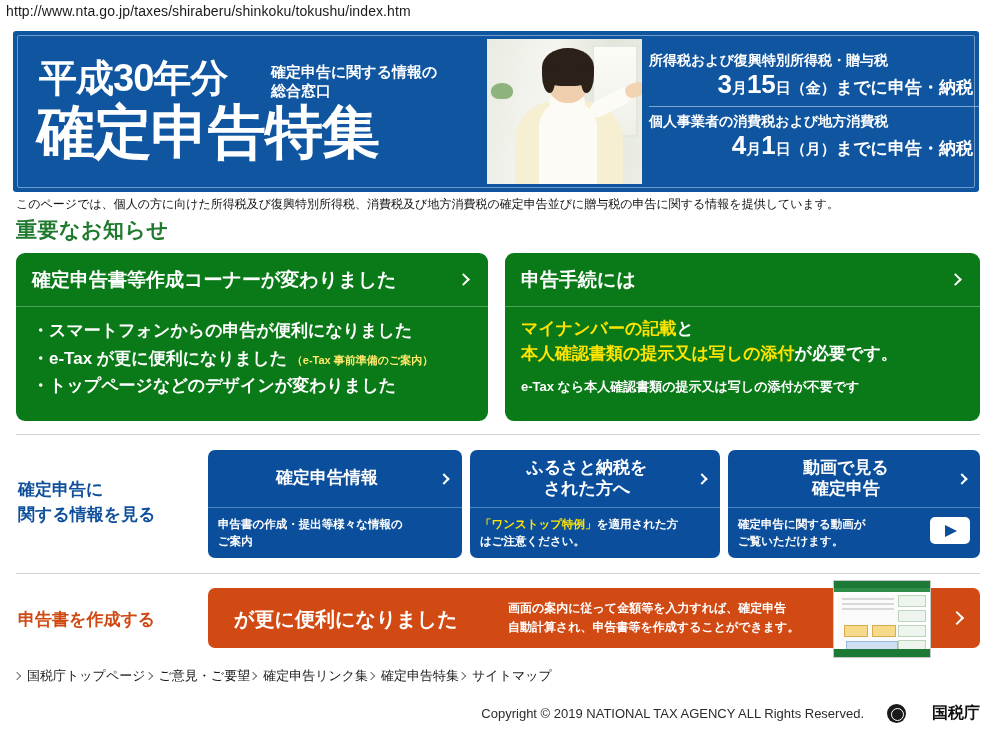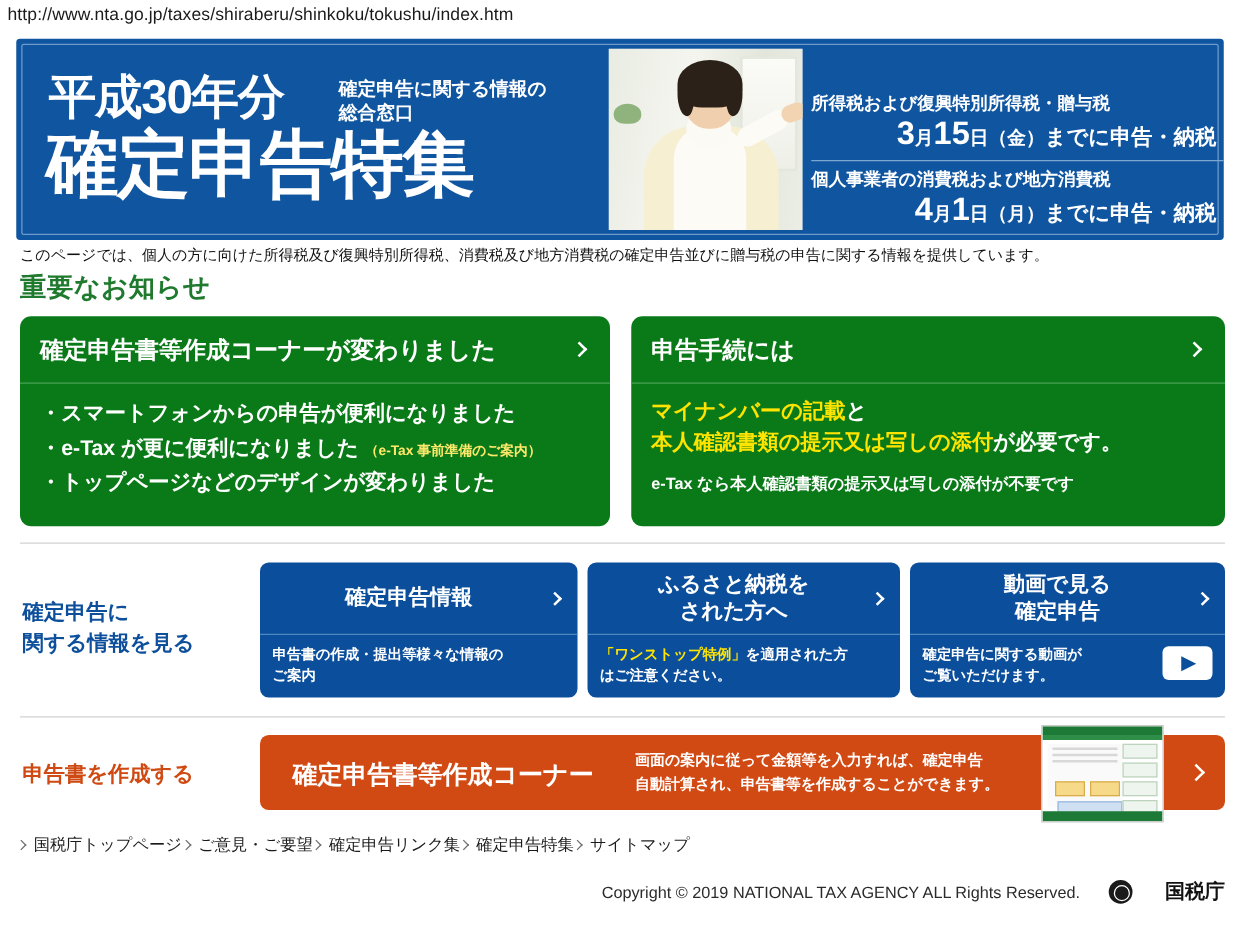--- a/index.html
+++ b/index.html
@@ -107,21 +107,21 @@
     transform: rotate(-28deg); transform-origin: left center;
   }
   .ph-hand {
     position: absolute; left: 138px; top: 44px; width: 20px; height: 14px;
     background: #f2d3b2; border-radius: 8px;
     transform: rotate(-20deg);
   }
 
   
   .hero-deadlines {
-    position: absolute; left: 636px; top: 18px; width: 330px; margin-top: 22px;
+    position: absolute; left: 636px; top: 18px; width: 330px;
   }
   .dl-row { padding: 3px 0 2px 0; }
   .dl-row + .dl-row { border-top: 1px solid #7da6d0; margin-top: 3px; padding-top: 6px; }
   .dl-label {
     font-size: 14px; font-weight: 700; color: #ffffff;
     line-height: 1.15; white-space: nowrap;
   }
   .dl-date {
     font-size: 17px; font-weight: 700; color: #ffffff;
     line-height: 1.25; white-space: nowrap; text-align: right;
@@ -445,21 +445,21 @@
         <div class="play-tri"></div>
       </div>
     </div>
   </div>
 
   <div class="divider d2"></div>
 
   <div class="row-label create">申告書を作成する</div>
 
   <div class="orange">
-    <div class="orange-title">確定申告書等作成コーナー</div>
+    <div class="orange-title">が更に便利になりました</div>
     <div class="orange-desc">
       <div>画面の案内に従って金額等を入力すれば、確定申告</div>
       <div>自動計算され、申告書等を作成することができます。</div>
     </div>
     <div class="orange-chev"></div>
   </div>
 
   <div class="thumb">
     <div class="th-top"></div>
     <div class="th-top2"></div>

